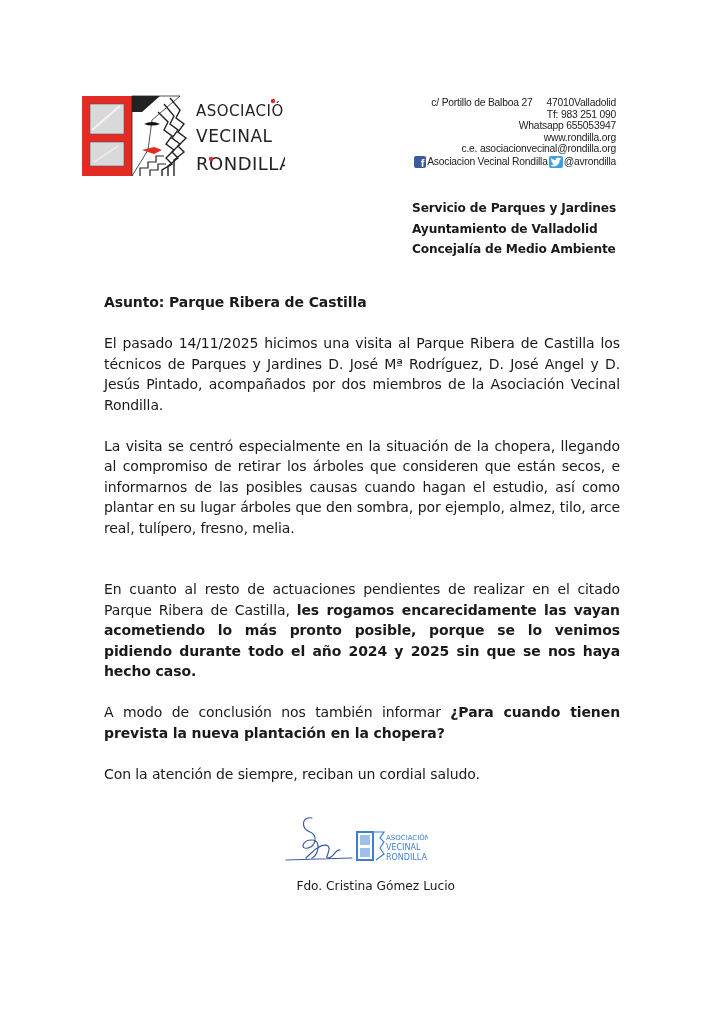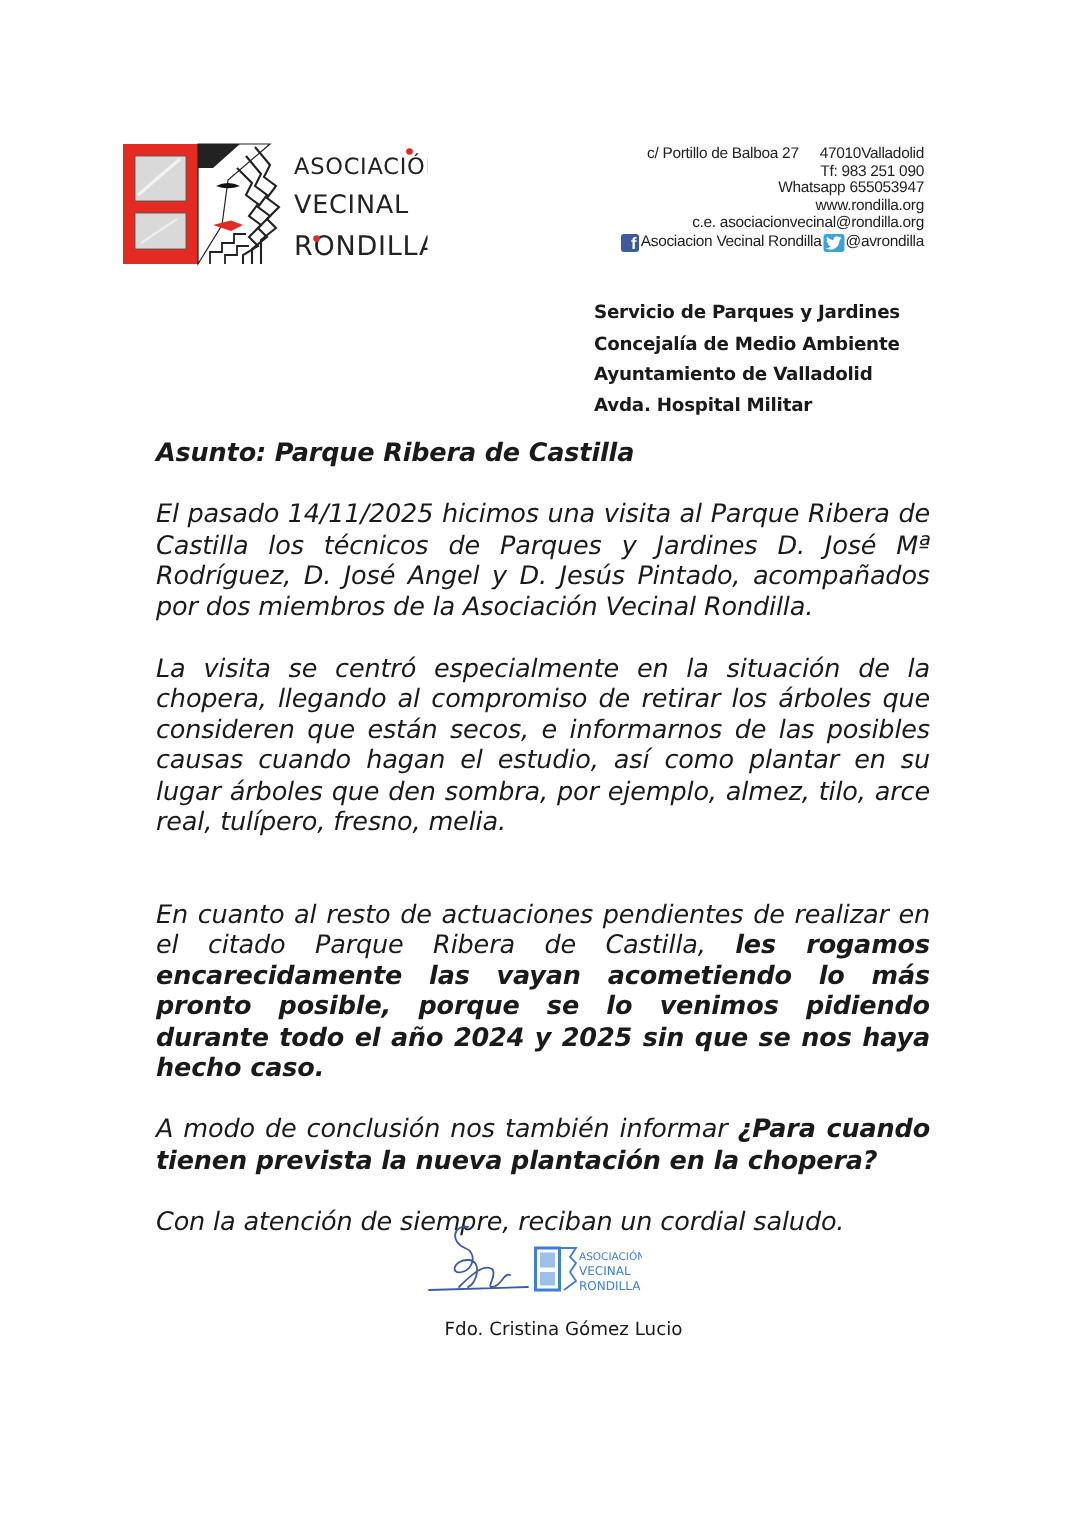--- a/index.html
+++ b/index.html
@@ -14,24 +14,24 @@
   .contact .line { white-space: nowrap; }
   .contact .gap { display: inline-block; width: 14px; }
   .social { display: flex; align-items: flex-end; justify-content: flex-end; gap: 1px; margin-top: 1px; }
   .icon-fb, .icon-tw { display: inline-block; width: 12px; height: 12px; border-radius: 2px; position: relative; }
   .icon-fb { background: #3b5b9a; }
   .icon-fb::after { content: "f"; position: absolute; right: 2px; bottom: -1px; color: #fff; font: bold 11px "Liberation Sans", sans-serif; }
   .icon-tw { background: #3fa0dc; width: 14px; }
   .icon-tw svg { position: absolute; left: 1px; top: 1px; }
 
   
-  .recipient { position: absolute; left: 396px; top: 198px; font-family: "DejaVu Sans", sans-serif; font-weight: bold; font-size: 12.2px; line-height: 20.5px; letter-spacing: -0.15px; }
+  .recipient { position: absolute; left: 412px; top: 198px; font-family: "DejaVu Sans", sans-serif; font-weight: bold; font-size: 12.2px; line-height: 20.5px; letter-spacing: -0.15px; }
 
   
-  .content { position: absolute; left: 104px; top: 292px; width: 516px; font-size: 17px; line-height: 20.5px; letter-spacing: -0.1px; font-style: italic; }
+  .content { position: absolute; left: 104px; top: 292px; width: 516px; font-size: 14px; line-height: 20.5px; letter-spacing: -0.1px; }
   .content p { margin: 0; text-align: justify; }
   .content .subject { font-weight: bold; }
   .content .space { height: 20.5px; }
   .content b { font-weight: bold; }
 
   
   .signature { position: absolute; left: 282px; top: 812px; width: 80px; height: 55px; }
   .stamp { position: absolute; left: 356px; top: 828px; width: 72px; height: 36px; }
   .signer { position: absolute; left: 270px; top: 876px; width: 185px; text-align: right; font-size: 12.2px; line-height: 20px; }
 </style>
@@ -81,23 +81,22 @@
       <svg width="12" height="10" viewBox="0 0 12 10">
           <path d="M11 1.5c-.4.2-.8.3-1.2.3.4-.3.8-.7.9-1.2-.4.3-.9.4-1.3.5C8.9.7 8.4.5 7.8.5 6.6.5 5.7 1.5 5.7 2.6c0 .2 0 .3.1.5C4 3 2.5 2.2 1.4.9c-.2.3-.3.7-.3 1.1 0 .7.4 1.4.9 1.8-.3 0-.7-.1-.9-.3 0 1 .7 1.9 1.7 2.1-.3.1-.6.1-.9 0 .3.8 1.1 1.5 2 1.5C3 8 1.9 8.4.8 8.4H.3c1 .6 2.1 1 3.3 1 3.9 0 6.1-3.3 6.1-6.1v-.3c.5-.3.9-.7 1.3-1.2z" fill="#fff"></path>
         </svg>
     </span>
     <span>@avrondilla</span>
   </div>
 </div>
 
 <div class="recipient">
   <div>Servicio de Parques y Jardines</div>
+  <div>Ayuntamiento de Valladolid</div>
   <div>Concejalía de Medio Ambiente</div>
-  <div>Ayuntamiento de Valladolid</div>
-  <div>Avda. Hospital Militar</div>
 </div>
 
 <div class="content">
   <p class="subject">Asunto: Parque Ribera de Castilla</p>
   <div class="space"></div>
   <p>El pasado 14/11/2025 hicimos una visita al Parque Ribera de Castilla los técnicos de Parques y Jardines D. José Mª Rodríguez, D. José Angel y D. Jesús Pintado, acompañados por dos miembros de la Asociación Vecinal Rondilla.</p>
   <div class="space"></div>
   <p>La visita se centró especialmente en la situación de la chopera, llegando al compromiso de retirar los árboles que consideren que están secos, e informarnos de las posibles causas cuando hagan el estudio, así como plantar en su lugar árboles que den sombra, por ejemplo, almez, tilo, arce real, tulípero, fresno, melia.</p>
   <div class="space"></div>
   <div class="space"></div>

